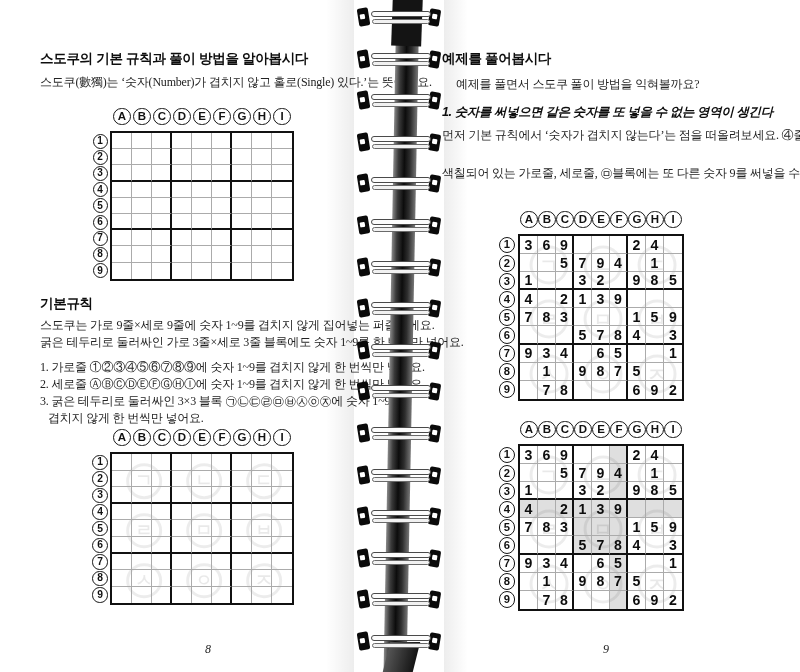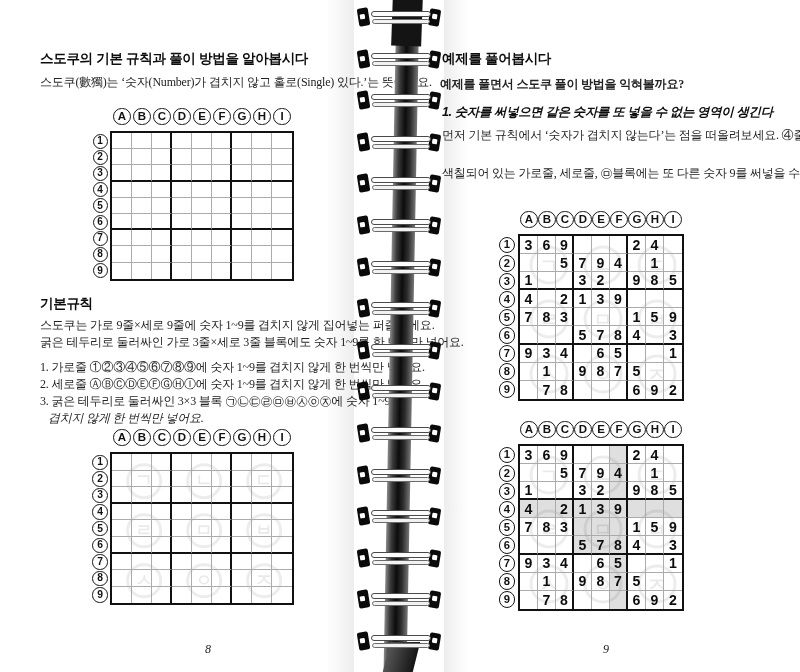--- a/index.html
+++ b/index.html
@@ -228,21 +228,21 @@
           </div>
         </div>
       </div>
 
     <div class="abs h-sans t-title" style="left:40px;top:295px;text-align:center;">기본규칙</div>
     <div class="abs t-body" style="left:40px;top:317px;">스도쿠는 가로 9줄×세로 9줄에 숫자 1~9를 겹치지 않게 집어넣는 퍼즐이에요.</div>
     <div class="abs t-body" style="left:40px;top:334px;">굵은 테두리로 둘러싸인 가로 3줄×세로 3줄 블록에도 숫자 1~9를 한 번씩만 넣어요.</div>
     <div class="abs t-body" style="left:40px;top:359px;">1. 가로줄 ①②③④⑤⑥⑦⑧⑨에 숫자 1~9를 겹치지 않게 한 번씩만 넣어요.</div>
     <div class="abs t-body" style="left:40px;top:376px;">2. 세로줄 ⒶⒷⒸⒹⒺⒻⒼⒽⒾ에 숫자 1~9를 겹치지 않게 한 번씩만 넣어요.</div>
     <div class="abs t-body" style="left:40px;top:393px;">3. 굵은 테두리로 둘러싸인 3×3 블록 ㉠㉡㉢㉣㉤㉥㉦㉧㉨에 숫자 1~9를</div>
-    <div class="abs t-body" style="left:48px;top:410px;font-style:italic;">겹치지 않게 한 번씩만 넣어요.</div>
+    <div class="abs t-body" style="left:48px;top:410px;">겹치지 않게 한 번씩만 넣어요.</div>
 
     <div class="sudoku" style="left:90px;top:428px;--cw:20px;--ch:16.6px;--rl:20px;">
         <div class="clrow">
           <div class="slot">
             <div class="circle">A</div>
           </div>
           <div class="slot">
             <div class="circle">B</div>
           </div>
           <div class="slot">
@@ -496,21 +496,21 @@
       <div class="ring" style="top: 632px;">
         <div class="hookL"></div>
         <div class="hookR"></div>
         <div class="band1"></div>
         <div class="band2"></div>
       </div>
     </div>
 
   <div class="abs" style="left:440px;top:0;width:360px;height:532px;">
     <div class="abs h-sans t-title" style="left:2px;top:50px;">예제를 풀어봅시다</div>
-    <div class="abs t-body" style="left:0;top:76px;font-weight:bold;">예제를 풀면서 스도쿠 풀이 방법을 익혀볼까요?</div>
+    <div class="abs t-body" style="left:16px;top:76px;">예제를 풀면서 스도쿠 풀이 방법을 익혀볼까요?</div>
     <div class="abs h-sans t-tip" style="left:2px;top:104px;font-style:italic;">1. 숫자를 써넣으면 같은 숫자를 또 넣을 수 없는 영역이 생긴다</div>
     <div class="abs t-body" style="left:2px;top:127px;">먼저 기본 규칙에서 ‘숫자가 겹치지 않는다’는 점을 떠올려보세요. ④줄과</div>
     <div class="abs t-body" style="left:2px;top:165px;">색칠되어 있는 가로줄, 세로줄, ㉤블록에는 또 다른 숫자 9를 써넣을 수 없어요.</div>
 
     <div class="sudoku" style="left:56px;top:210px;--cw:18px;--ch:18.1px;--rl:22px;">
         <div class="clrow">
           <div class="slot">
             <div class="circle">A</div>
           </div>
           <div class="slot">

